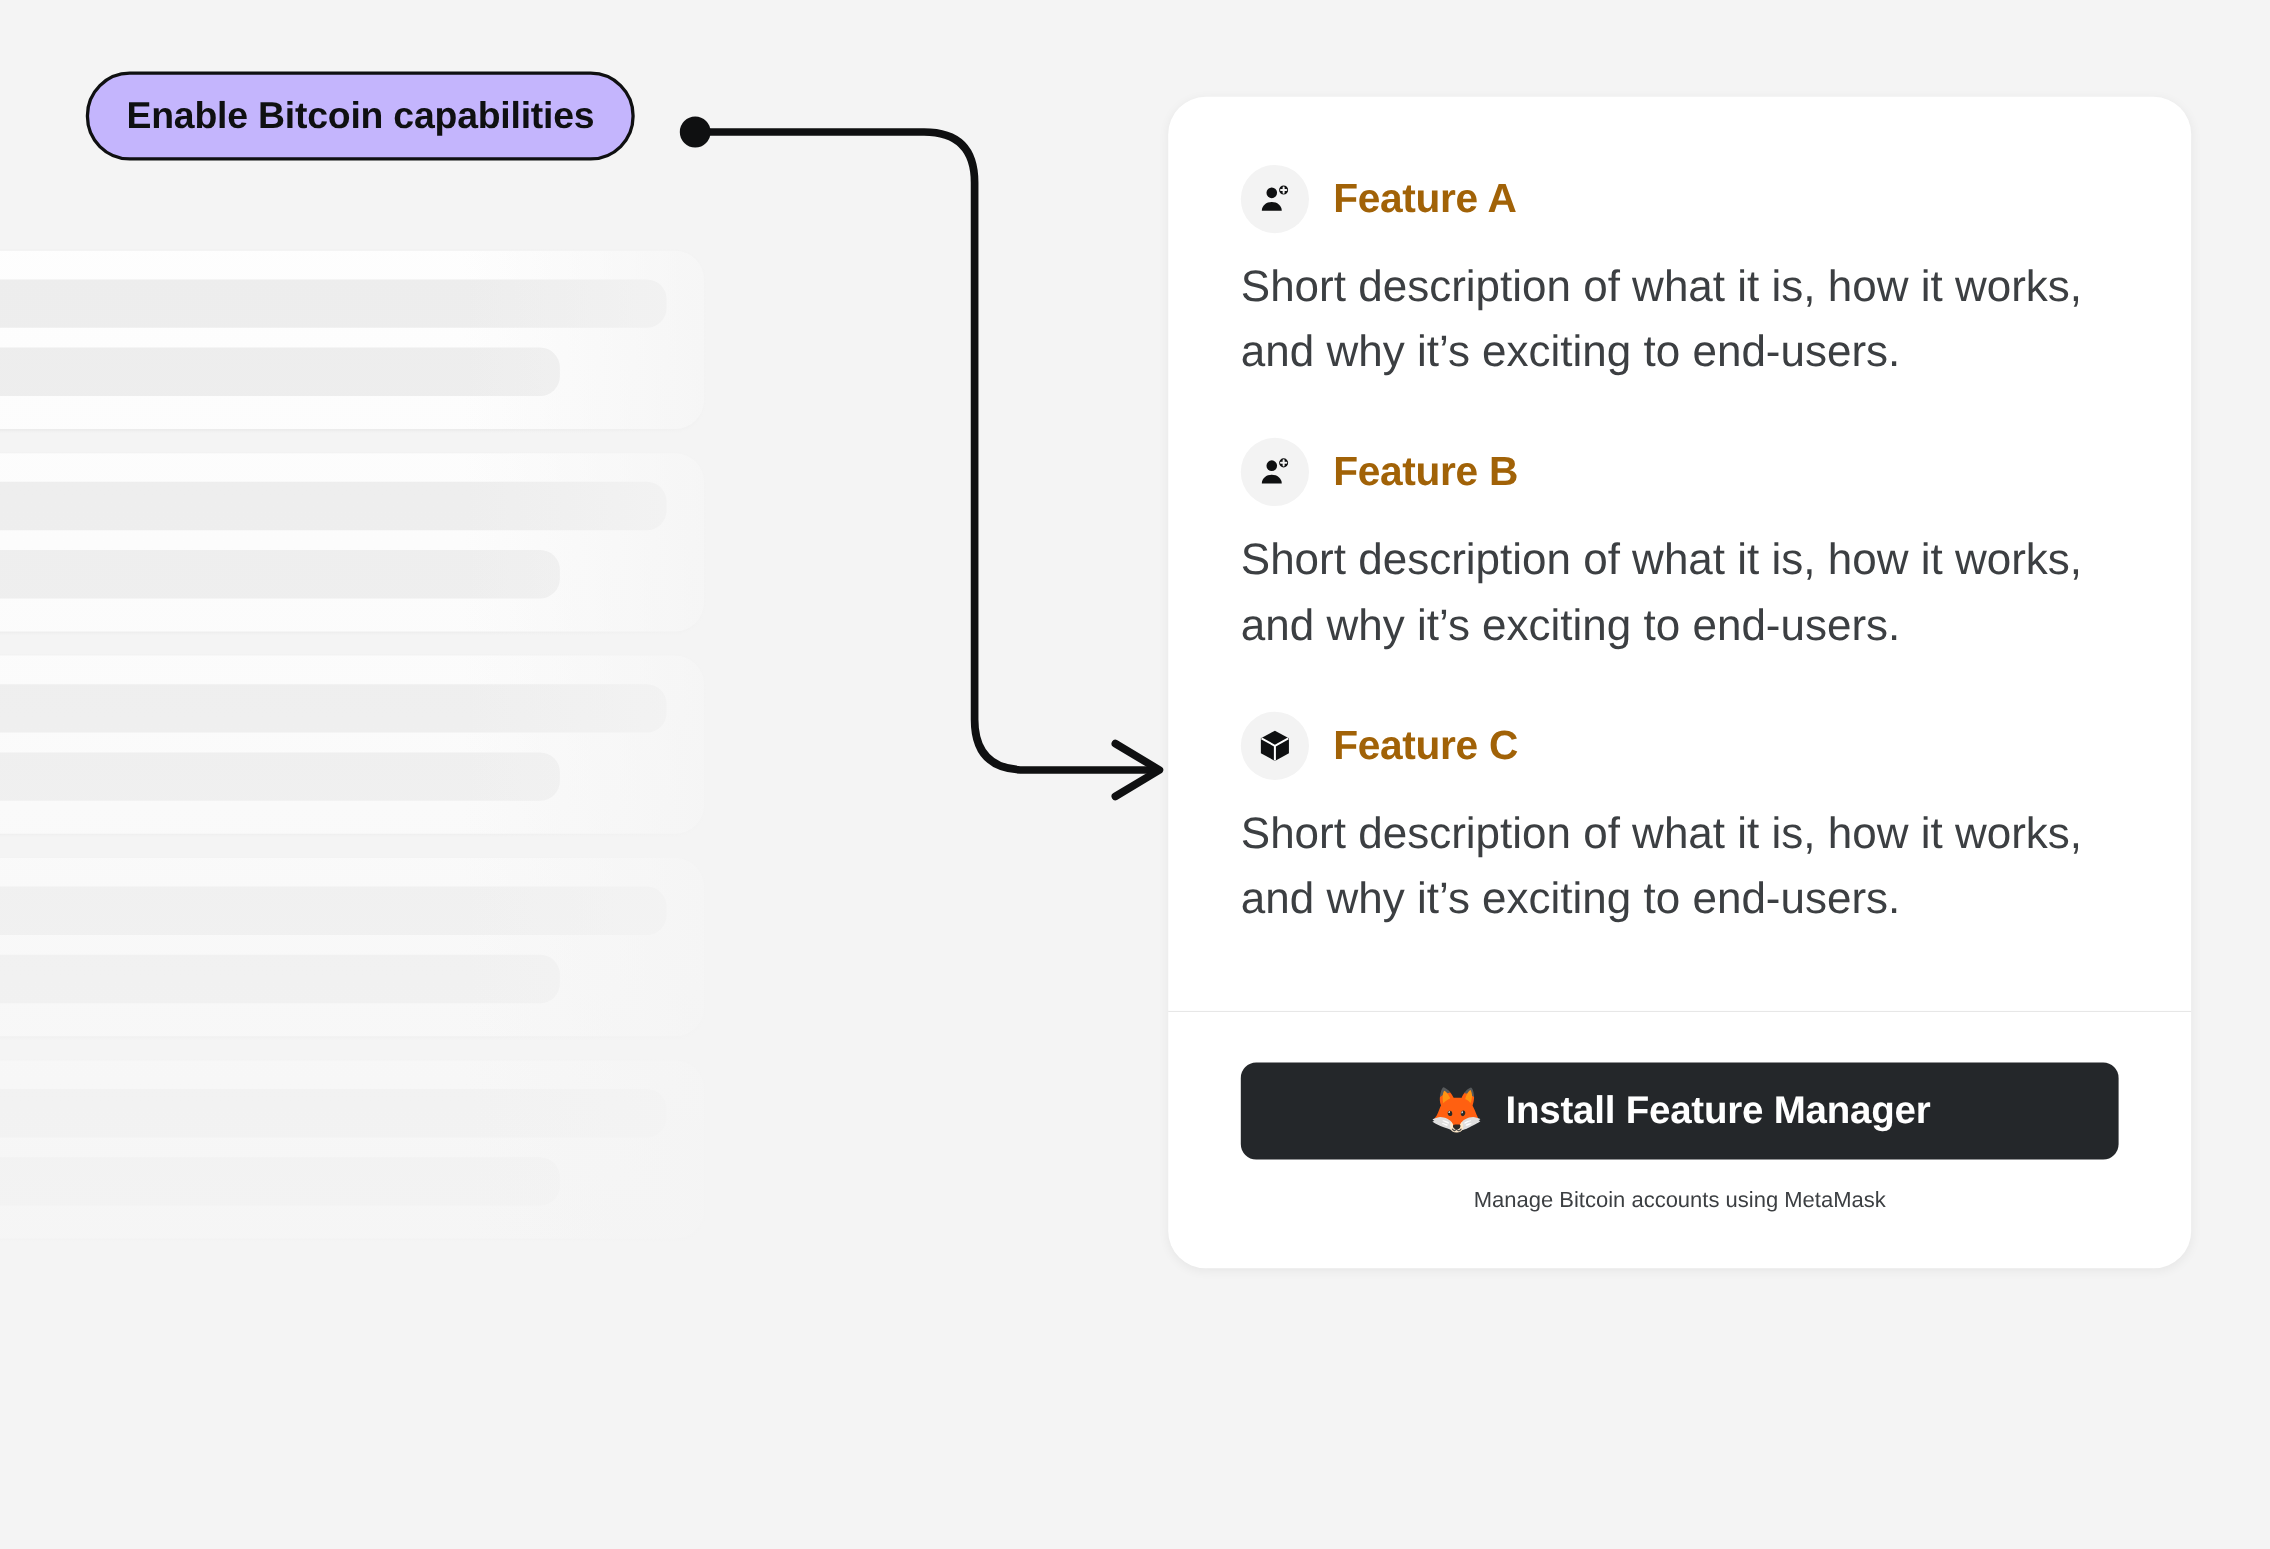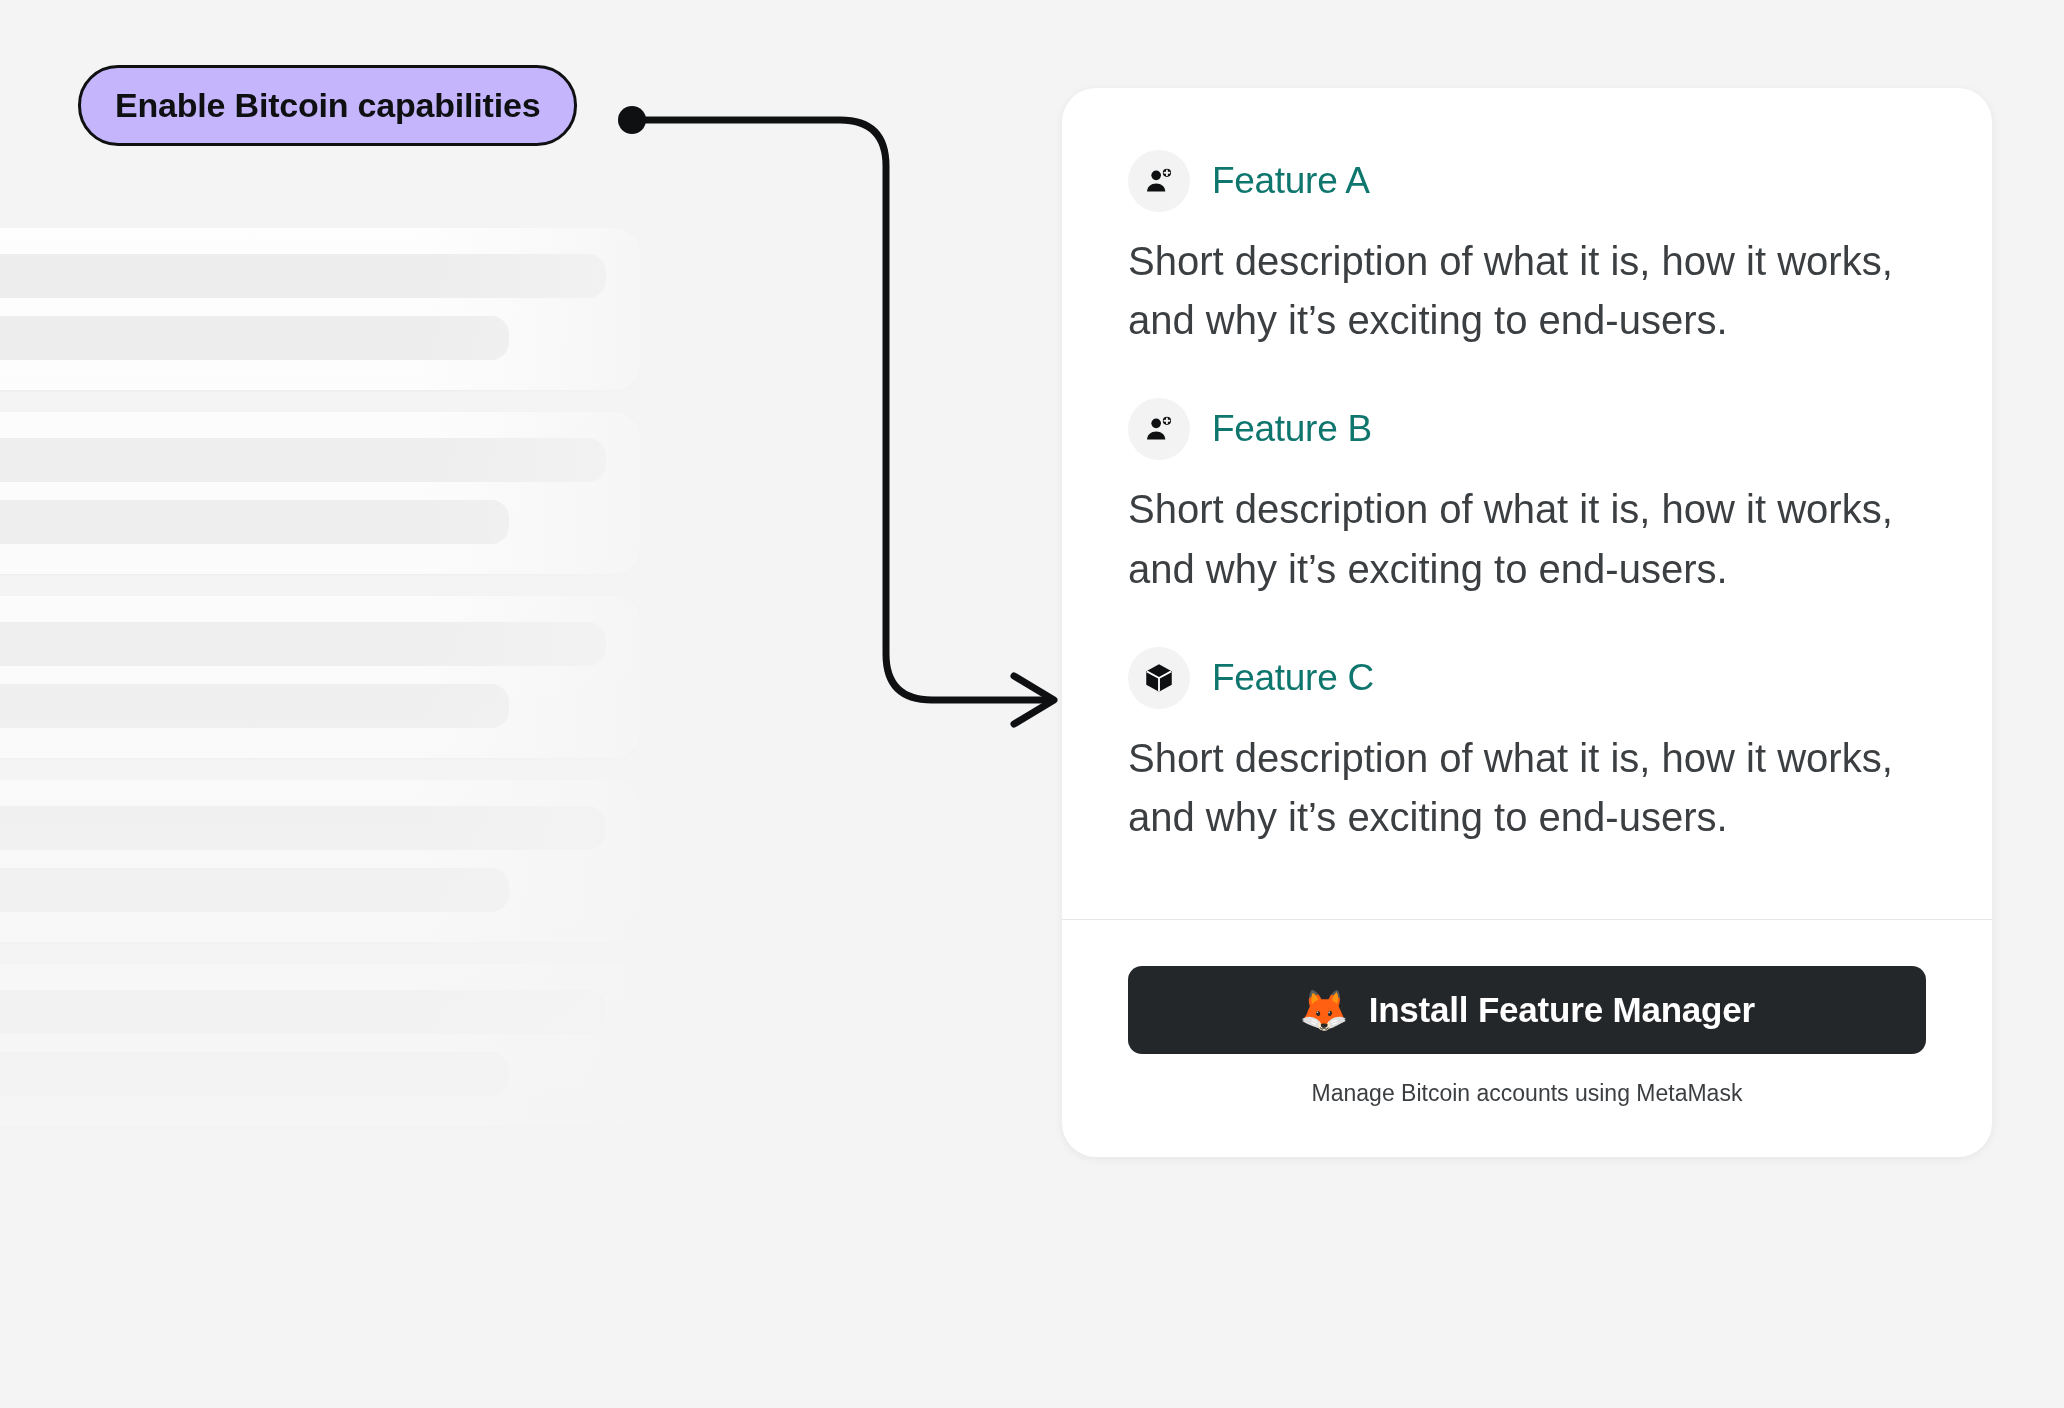--- a/index.html
+++ b/index.html
@@ -108,22 +108,22 @@
     height: 62px;
     border-radius: 50%;
     background: #f3f3f3;
     display: flex;
     align-items: center;
     justify-content: center;
     flex: none;
   }
   .feature-title {
     font-size: 37px;
-    font-weight: 400;
-    color: #0f766e;
+    font-weight: 700;
+    color: #a16207;
     letter-spacing: -0.3px;
   }
   .feature-desc {
     font-size: 40px;
     line-height: 1.48;
     color: #3c3f42;
     max-width: 800px;
   }
 
   .panel-divider {
@@ -153,21 +153,21 @@
     font-weight: 700;
     letter-spacing: -0.2px;
     cursor: pointer;
   }
   .fox-emoji {
     font-size: 40px;
     line-height: 1;
   }
   .footer-note {
     margin-top: 26px;
-    font-size: 23px;
+    font-size: 20px;
     color: #3c3f42;
   }
 </style>
 </head>
 <body>
 
 <div class="ghost-stack">
   <div class="ghost-card">
     <div class="ghost-line"></div>
     <div class="ghost-line short last"></div>

